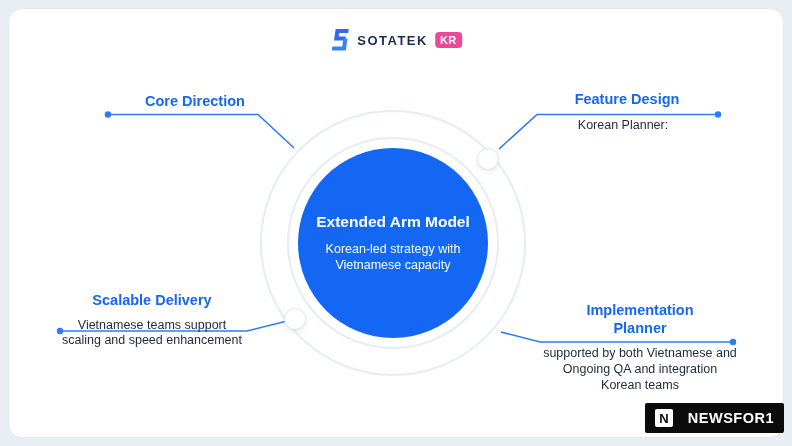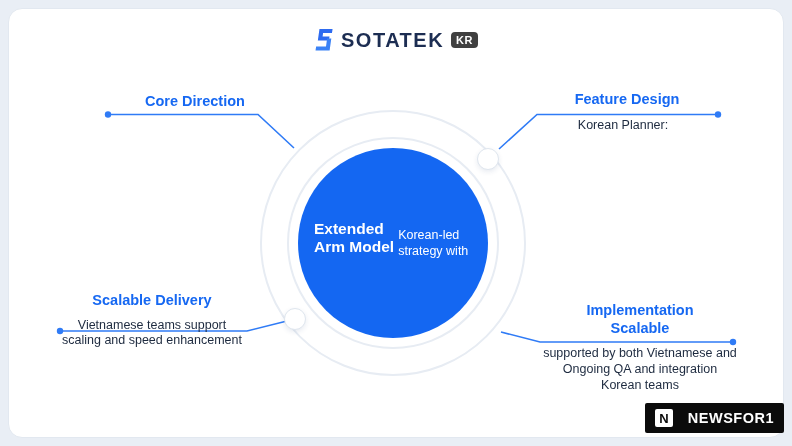--- a/index.html
+++ b/index.html
@@ -14,35 +14,35 @@
     position:absolute; left:8px; top:8px; width:776px; height:430px;
     background:#ffffff; border:1px solid #e2e8f0; border-radius:14px;
   }
   
   .logo {
     position:absolute; top:28px; left:50%; transform:translateX(-50%);
     display:flex; align-items:center; gap:7px;
   }
   .logo-icon { display:block; transform:skewX(-8deg); }
   .logo-text {
-    font-size:20px; font-weight:bold; color:#1c2d52; letter-spacing:1.5px;
+    font-size:13px; font-weight:bold; color:#1c2d52; letter-spacing:1.5px;
   }
   .logo-badge {
-    background:#404040; color:#ffffff; font-size:11px; font-weight:bold;
+    background:#ec4899; color:#ffffff; font-size:11px; font-weight:bold;
     padding:2px 5px; border-radius:4px; letter-spacing:0.5px;
   }
   
   .ring { position:absolute; border-radius:50%; border:2px solid #e7ecf3; background:transparent; }
   .ring-outer { left:260px; top:110px; width:266px; height:266px; }
   .ring-inner { left:287px; top:137px; width:212px; height:212px; }
   .center-circle {
     position:absolute; left:298px; top:148px; width:190px; height:190px;
     border-radius:50%; background:#1467f2; color:#ffffff;
-    display:flex; flex-direction:row; align-items:center; justify-content:center;
-    text-align:left; padding:0 16px;
+    display:flex; flex-direction:column; align-items:center; justify-content:center;
+    text-align:center; padding:0 16px;
   }
   .center-title { font-size:15.5px; font-weight:bold; margin-bottom:10px; }
   .center-sub { font-size:12.5px; line-height:1.3; }
   .center-sub span { display:block; }
   .node {
     position:absolute; width:22px; height:22px; border-radius:50%;
     background:#ffffff; border:1px solid #dfe6ee;
     box-shadow:0 2px 5px rgba(30,60,120,0.10);
   }
   .node-tr { left:477px; top:148px; }
@@ -108,20 +108,21 @@
   </g>
 </svg>
 
 <div class="node node-tr"></div>
 <div class="node node-bl"></div>
 
 <div class="center-circle">
   <div class="center-title">Extended Arm Model</div>
   <div class="center-sub">
     <span>Korean-led strategy with</span>
+    <span>Vietnamese capacity</span>
   </div>
 </div>
 
 <div class="callout co-tl">
   <div class="callout-title">Core Direction</div>
 </div>
 
 <div class="callout co-tr">
   <div class="callout-title">Feature Design</div>
   <div class="callout-body">
@@ -131,21 +132,21 @@
 
 <div class="callout co-bl">
   <div class="callout-title">Scalable Delivery</div>
   <div class="callout-body">
     <span>Vietnamese teams support</span>
     <span>scaling and speed enhancement</span>
   </div>
 </div>
 
 <div class="callout co-br">
-  <div class="callout-title">Implementation Scalable</div>
+  <div class="callout-title">Implementation Planner</div>
   <div class="callout-body">
     <span>supported by both Vietnamese and</span>
     <span>Ongoing QA and integration</span>
     <span>Korean teams</span>
   </div>
 </div>
 
 <div class="watermark">
   <div class="watermark-icon">N</div>
   <div class="watermark-text">NEWSFOR1</div>

